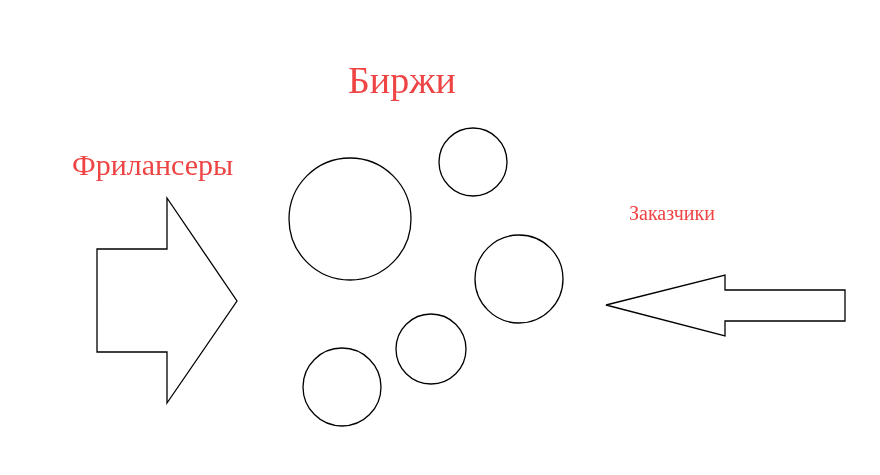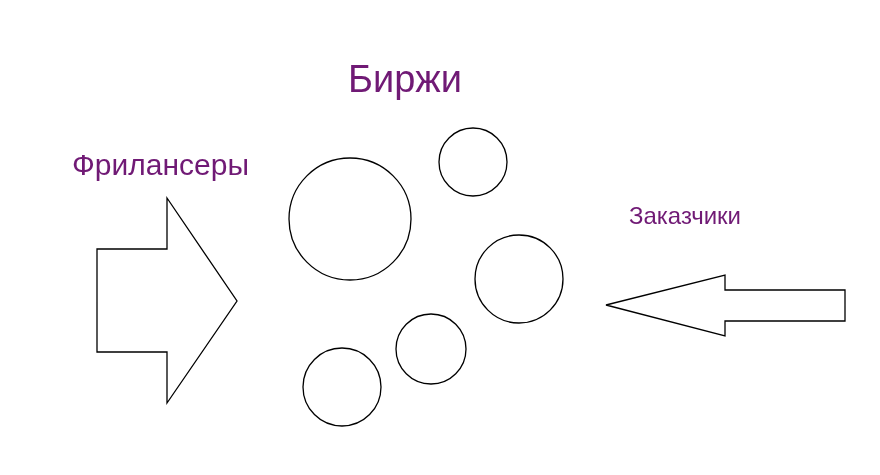--- a/index.html
+++ b/index.html
@@ -1,20 +1,20 @@
 <!DOCTYPE html>
 <html><head>
 <meta charset="utf-8">
 <style>
   html, body { margin: 0; padding: 0; background: #ffffff; }
   body { width: 880px; height: 475px; position: relative; overflow: hidden; }
-  .label { position: absolute; font-family: Liberation Sans, sans-serif; color: #701a75; white-space: nowrap; }
+  .label { position: absolute; font-family: Liberation Serif, serif; color: #ef4444; white-space: nowrap; }
   .title { left: 348px; top: 58px; font-size: 38px; }
   .lbl-left { left: 72px; top: 148px; font-size: 30px; }
-  .lbl-right { left: 629px; top: 202px; font-size: 24px; }
+  .lbl-right { left: 629px; top: 202px; font-size: 20px; }
   svg.canvas { position: absolute; left: 0; top: 0; }
   svg.canvas * { fill: none; stroke: #000; stroke-width: 1.3; }
 </style>
 </head>
 <body>
 
 <div class="label title">Биржи</div>
 <div class="label lbl-left">Фрилансеры</div>
 <div class="label lbl-right">Заказчики</div>
 

